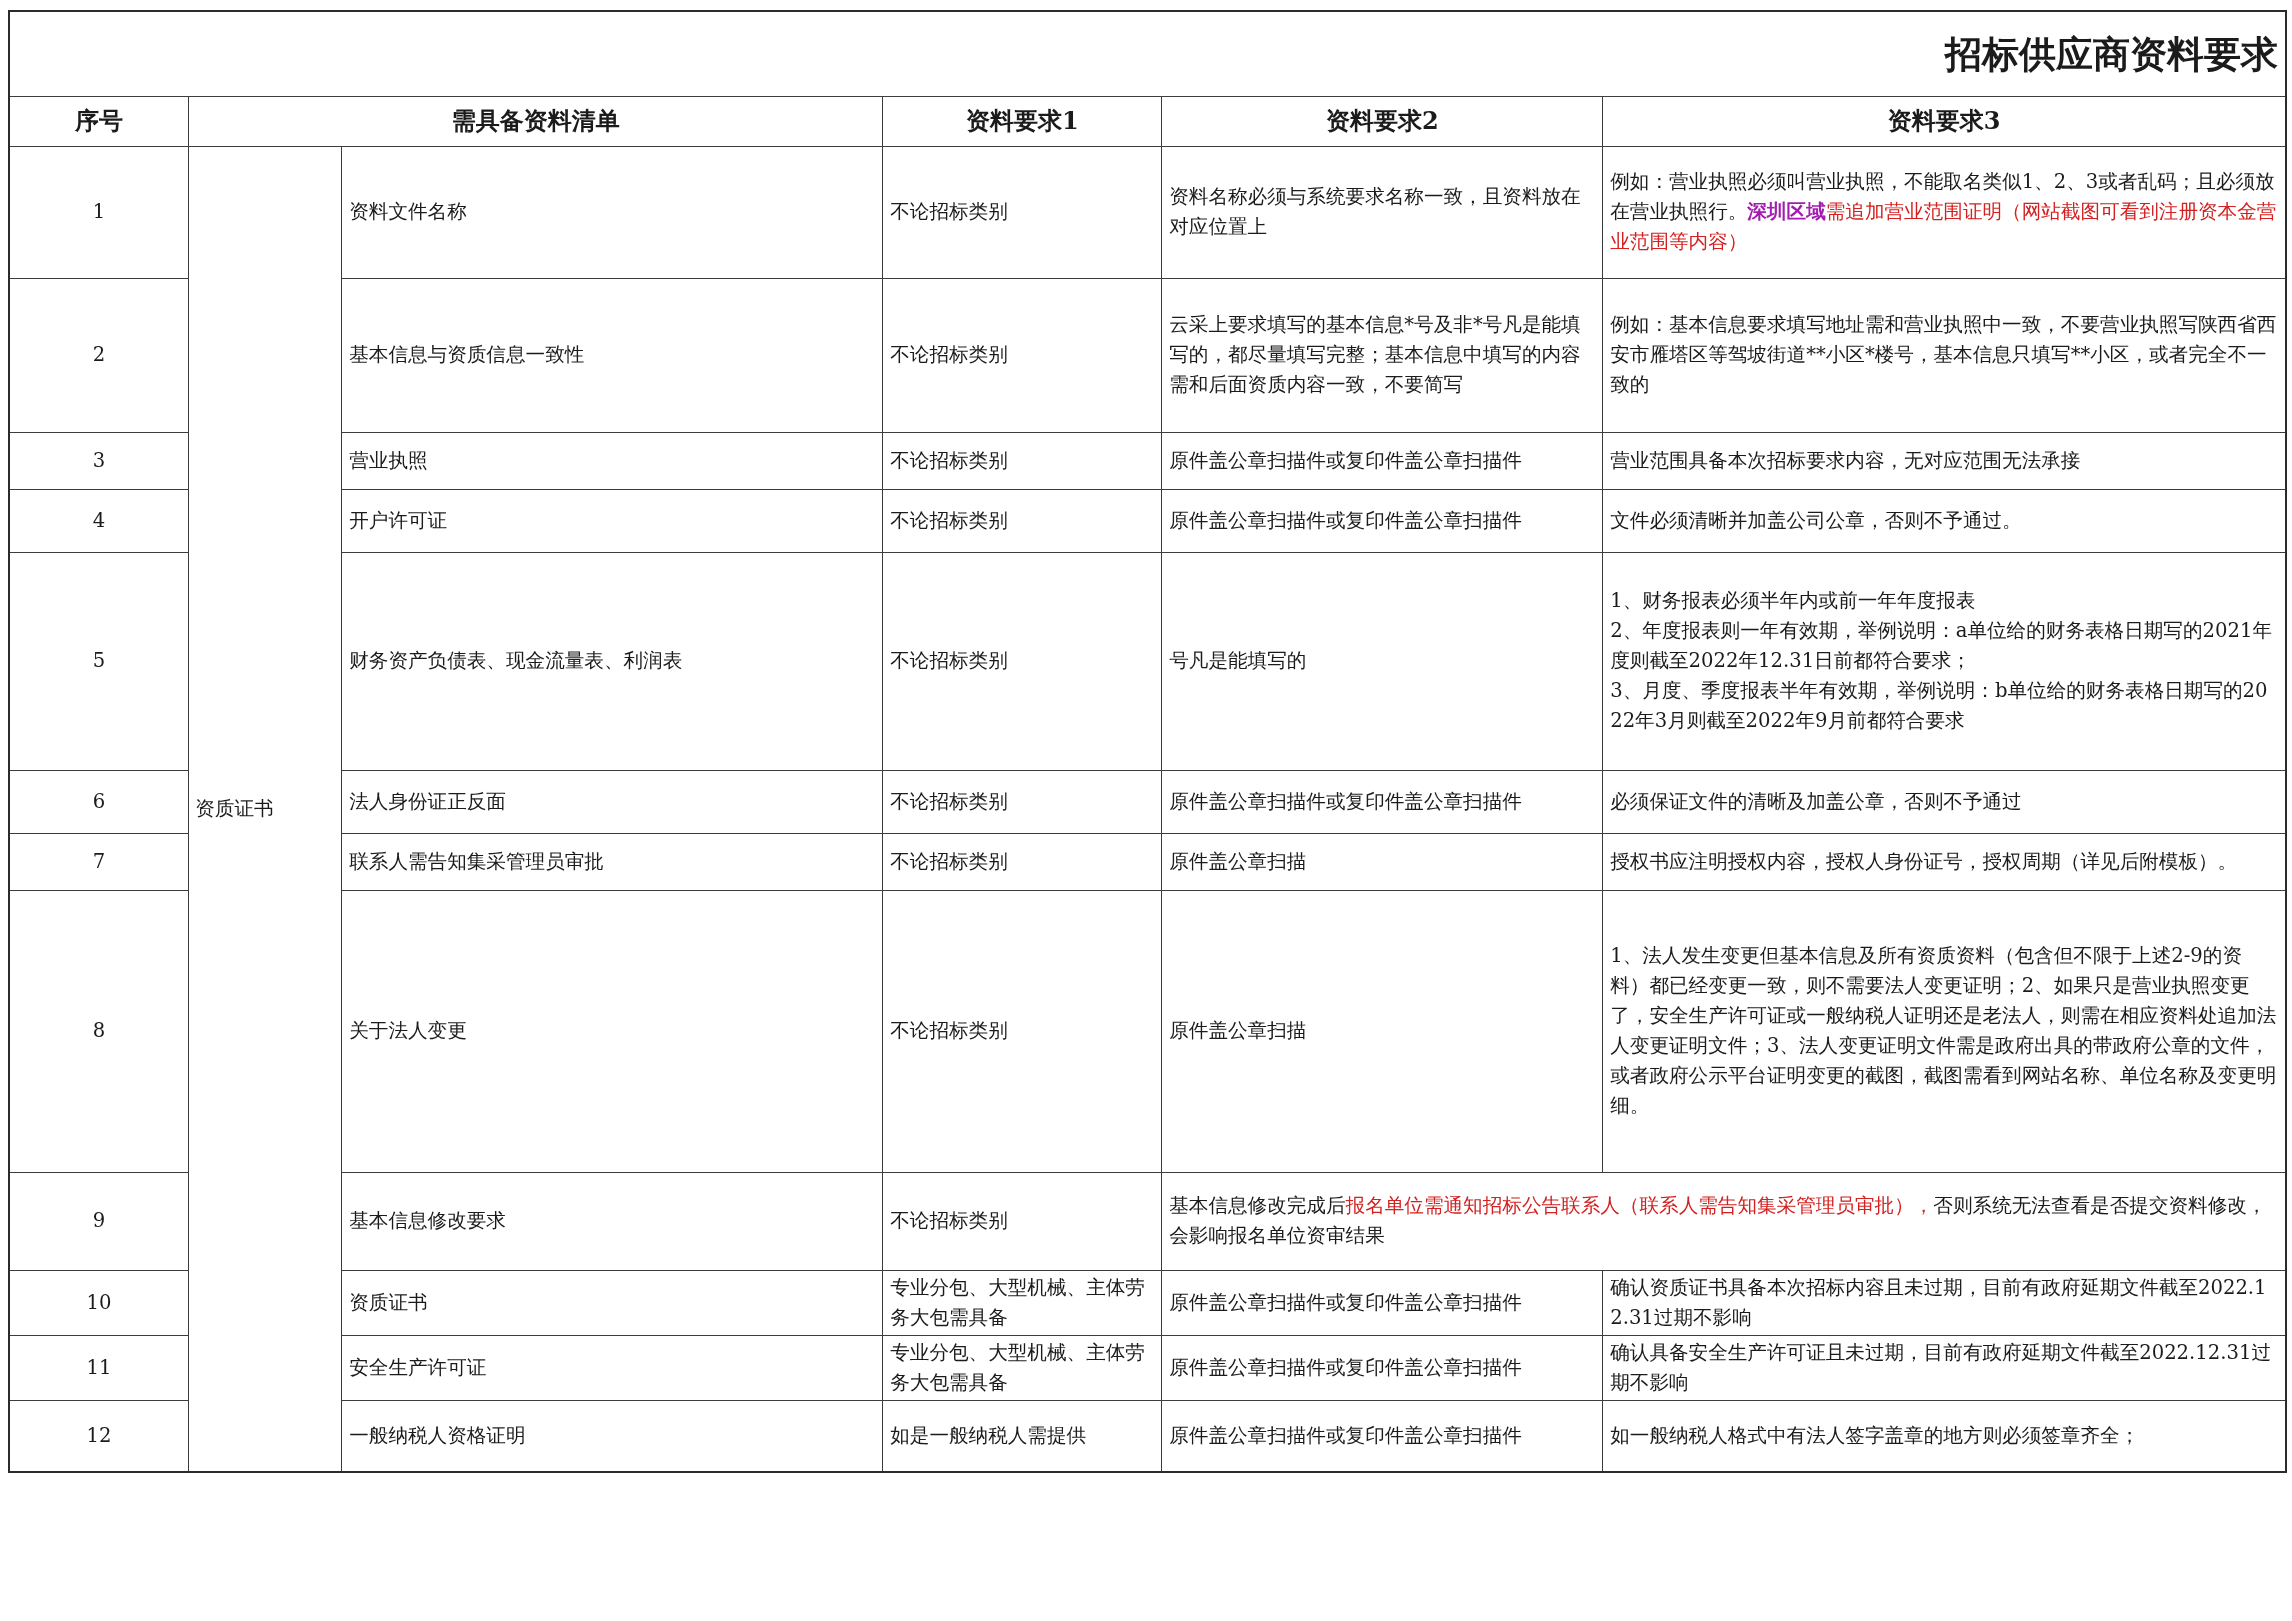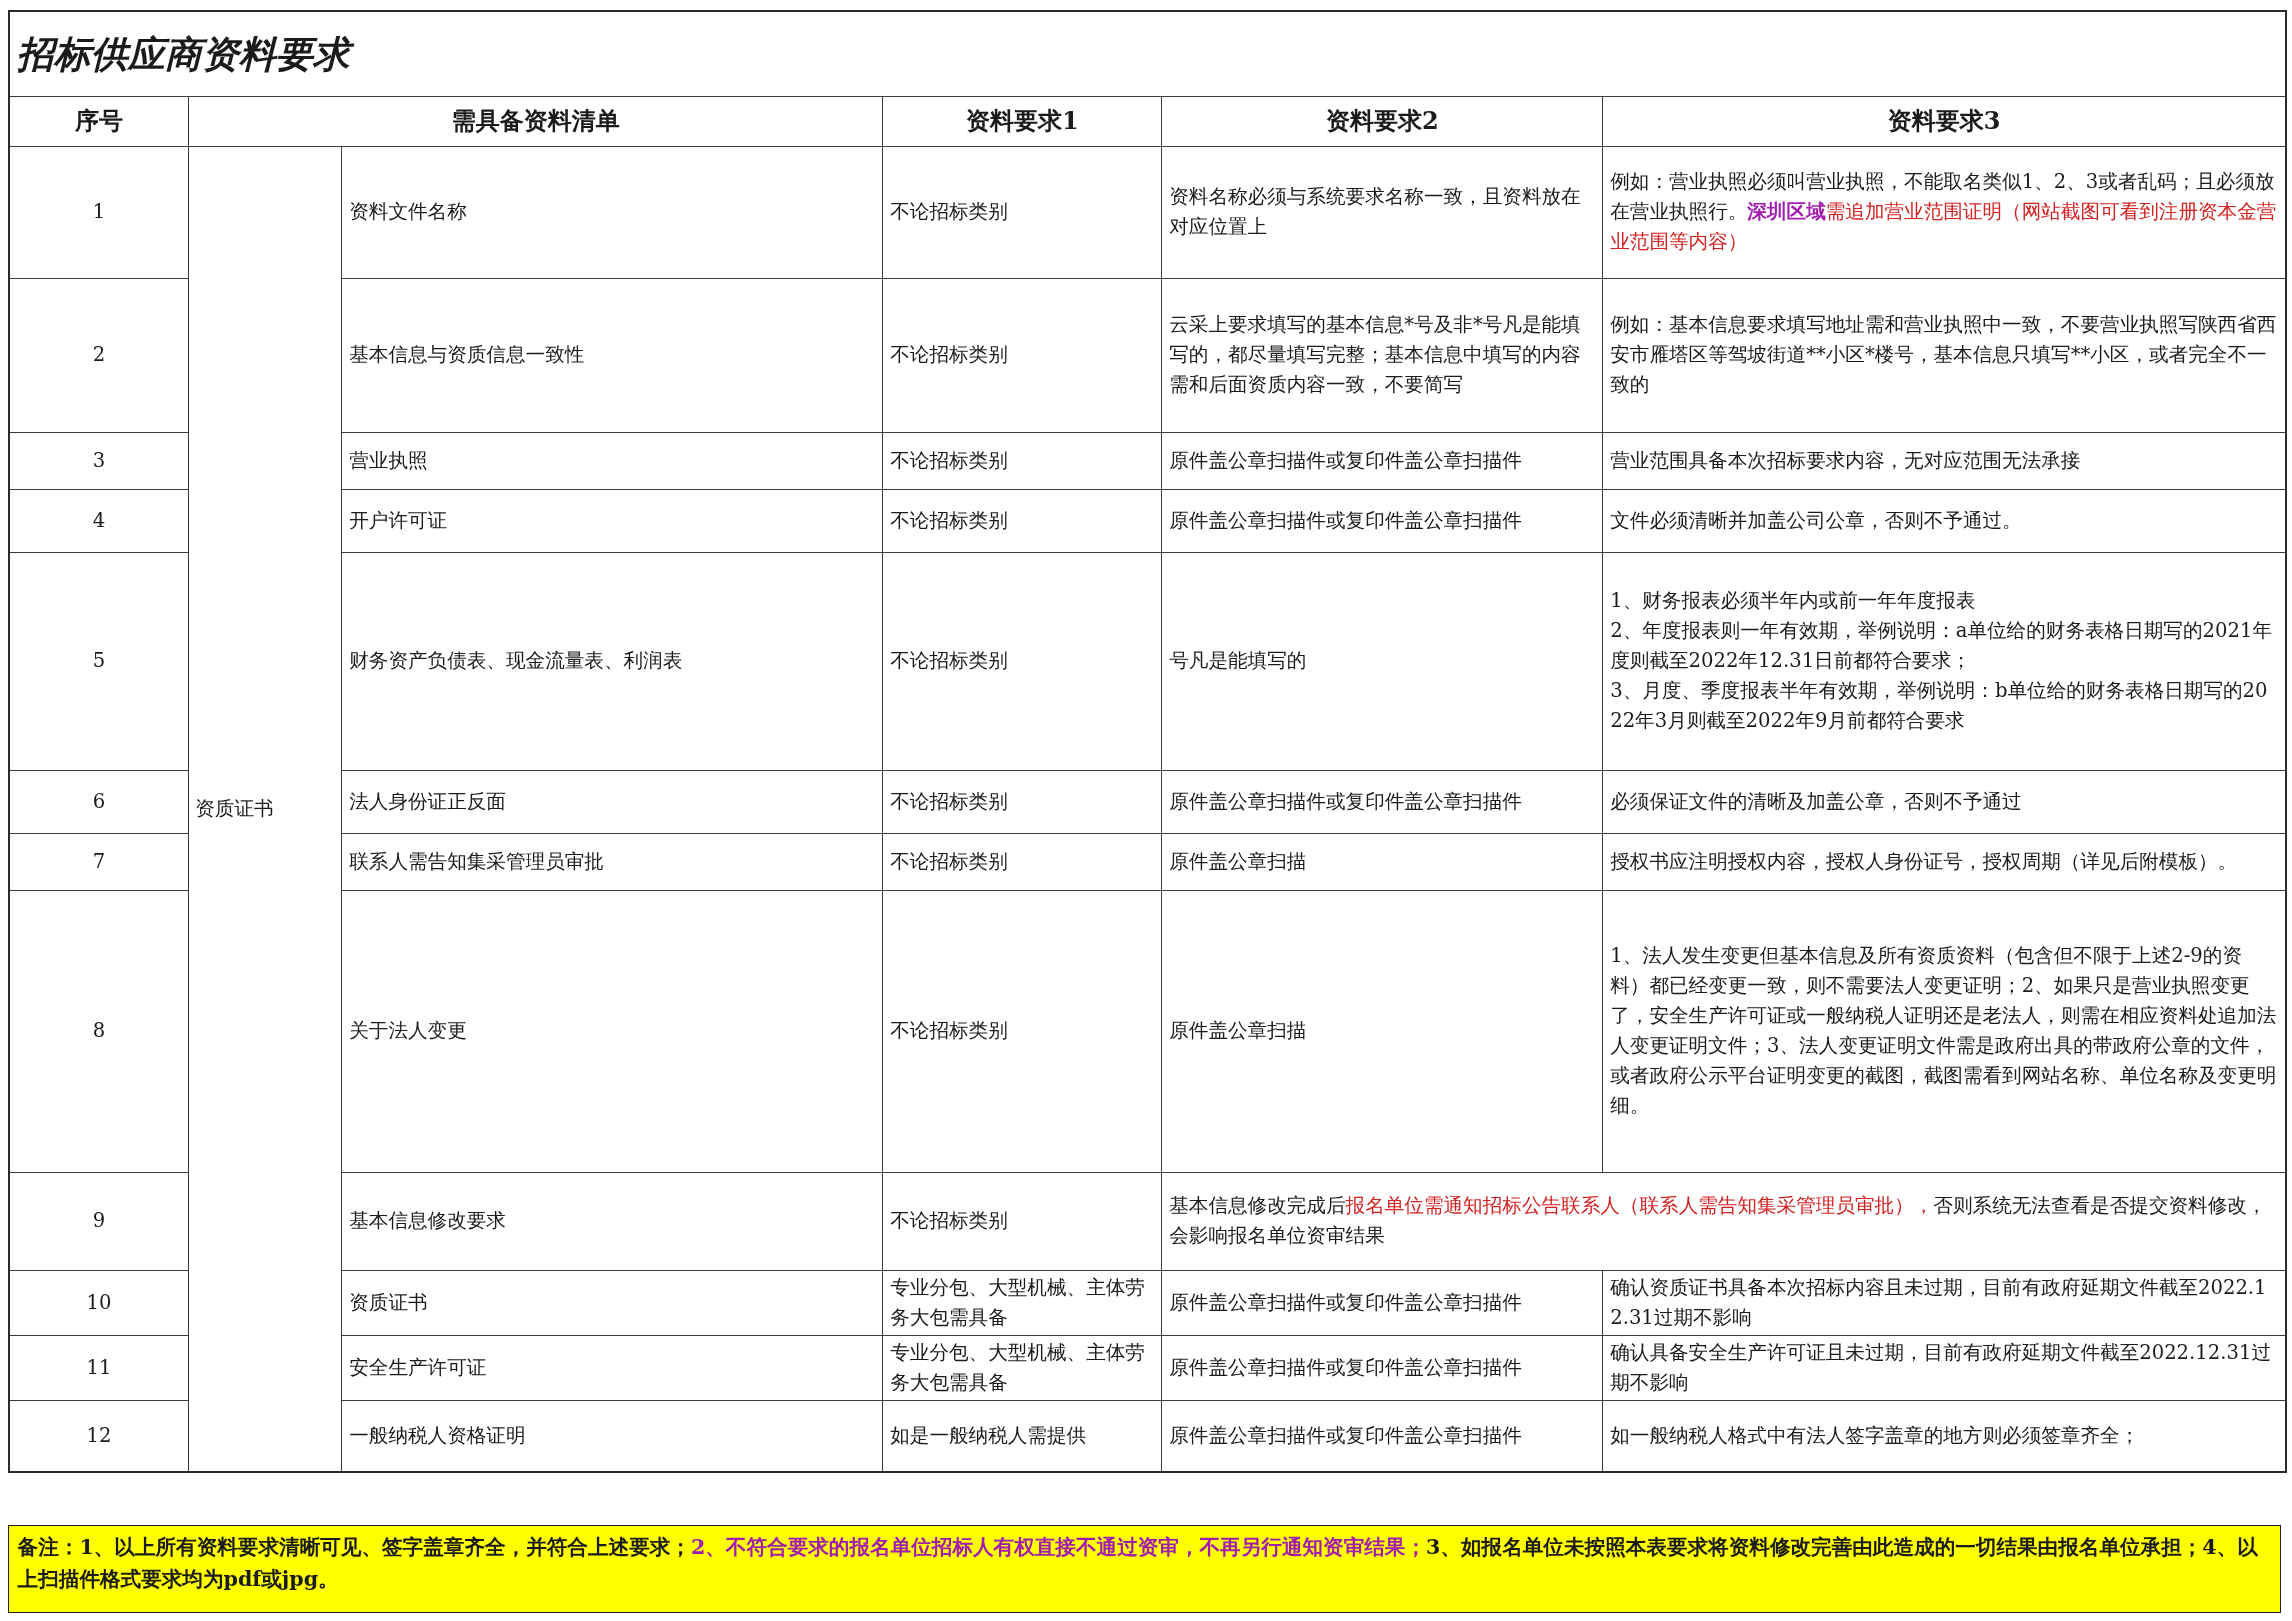--- a/index.html
+++ b/index.html
@@ -3,21 +3,21 @@
 <meta charset="utf-8">
 <style>
   html,body{margin:0;padding:0;background:#fdfdfd;}
   body{width:2293px;height:1621px;position:relative;
        font-family:"DejaVu Serif","Liberation Serif",serif;color:#1b1b1b;}
   .sheet{position:absolute;inset:0;background:#ffffff;}
   table.req{position:absolute;left:7.8px;top:9.8px;border-collapse:collapse;
             table-layout:fixed;border:2px solid #2b2b2b;}
   td,th{border:1px solid #3c3c3c;padding:2px 6.9px;vertical-align:middle;
         font-size:19.6px;line-height:30px;font-weight:normal;overflow:hidden;}
-  th.title-cell{height:80px;font-size:37px;font-weight:bold;text-align:left;line-height:1.2;font-style:italic;}
+  th.title-cell{height:80px;font-size:37px;font-weight:bold;text-align:right;line-height:1.2;}
   tr.head th{height:45px;font-size:24px;font-weight:bold;text-align:center;}
   td.no{text-align:center;}
   td.grp{text-align:left;padding-left:5.9px;}
   td.wrap{white-space:pre-wrap;word-break:break-all;}
   .red{color:#d32020;}
   .redb{color:#a21caf;font-weight:bold;}
   .note{position:absolute;left:7.8px;top:1525px;width:2254px;min-height:76px;
         background:#ffff00;border:1px solid #222;padding:4.9px 8.8px;
         font-size:20.6px;line-height:32px;font-weight:bold;word-break:break-all;}
   .note .redb{font-weight:bold;}
@@ -143,16 +143,15 @@
   <tr style="height:72px">
     <td class="no">12</td>
     <td>一般纳税人资格证明</td>
     <td>如是一般纳税人需提供</td>
     <td class="wrap">原件盖公章扫描件或复印件盖公章扫描件</td>
     <td class="wrap">如一般纳税人格式中有法人签字盖章的地方则必须签章齐全；</td>
   </tr>
 </tbody>
     </table>
 
-<div class="note"><span>备注：1、以上所有资料要求清晰可见、签字盖章齐全，并符合上述要求；</span><span class="redb">2、不符合要求的报名单位招标人有权直接不通过资审，不再另行通知资审结果；</span><span>3、如报名单位未按照本表要求将资料修改完善由此造成的一切结果由报名单位承担；4、以上扫描件格式要求均为pdf或jpg。</span></div>
 
 </div>
 
 
 </body></html>

